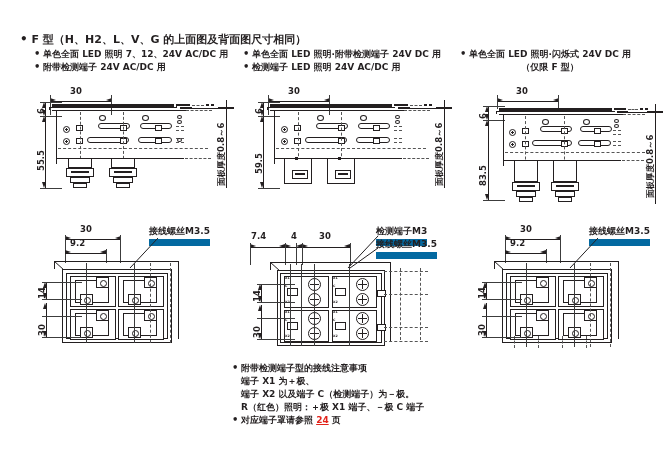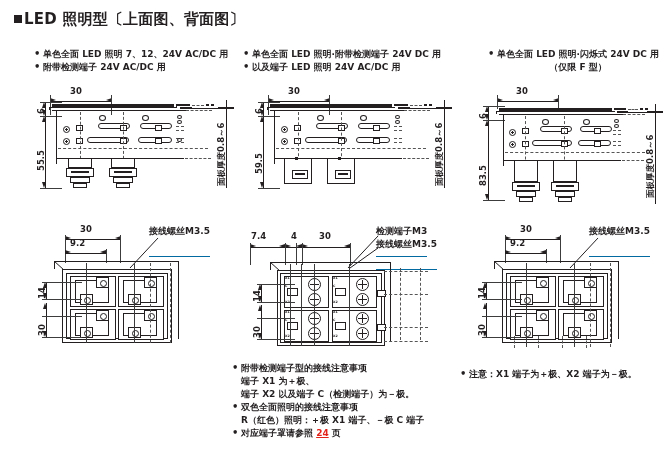--- a/index.html
+++ b/index.html
@@ -41,21 +41,21 @@
   .h1{height:1px;}
   .v1{width:1px;}
   .h2{height:1.6px;}
   .thin{background:#3c3c3c;}
   .dash-h{position:absolute;height:0;border-top:1px dashed #555;}
   .dash-v{position:absolute;width:0;border-left:1px dashed #555;}
   .dim-t{position:absolute;font-size:8.5px;font-weight:bold;white-space:nowrap;color:#231f20;}
   .dim-v{position:absolute;font-size:8.5px;font-weight:bold;white-space:nowrap;
          transform:rotate(-90deg);transform-origin:left top;color:#231f20;}
   .lbl{position:absolute;font-size:9px;font-weight:bold;white-space:nowrap;color:#231f20;}
-  .lbl-u{border-bottom:1px solid #0369a1;padding-bottom:18px;}
+  .lbl-u{border-bottom:7px solid #0369a1;padding-bottom:1px;}
   .vtxt{position:absolute;font-size:8.5px;font-weight:bold;white-space:nowrap;
         transform:rotate(-90deg);transform-origin:left top;color:#231f20;}
 
   
   .ar-l,.ar-r{position:absolute;width:0;height:0;border-top:2.6px solid transparent;border-bottom:2.6px solid transparent;}
   .ar-l{border-right:6px solid #231f20;}
   .ar-r{border-left:6px solid #231f20;}
   .ar-u,.ar-d{position:absolute;width:0;height:0;border-left:2.6px solid transparent;border-right:2.6px solid transparent;}
   .ar-u{border-bottom:6px solid #231f20;}
   .ar-d{border-top:6px solid #231f20;}
@@ -78,33 +78,34 @@
             border:1px solid #231f20;border-radius:50%;background:#fff;}
   .mini{position:absolute;font-size:3.2px;font-weight:bold;color:#231f20;line-height:3.6px;}
 
   .red{color:#e2231a;text-decoration:underline;}
 </style>
 </head>
 <body>
 
 <div class="page">
 
-  <div class="hdr-title">
-    <span class="sq"></span><span>LED 照明型〔上面图、背面图〕</span>
+  <div class="hdr-sub">
+    <span class="bul">•</span>
+    <span>F 型（H、H2、L、V、G 的上面图及背面图尺寸相同）</span>
   </div>
 
   <div class="col-notes" style="left:34px;top:48px;">
     <div class="li">单色全面 LED 照明 7、12、24V AC/DC 用</div>
     <div class="li">附带检测端子 24V AC/DC 用</div>
   </div>
   <div class="col-notes" style="left:243px;top:48px;">
     <div class="li">单色全面 LED 照明·附带检测端子 24V DC 用</div>
-    <div class="li">以及端子 LED 照明 24V AC/DC 用</div>
-  </div>
-  <div class="col-notes" style="left:488px;top:48px;">
+    <div class="li">检测端子 LED 照明 24V AC/DC 用</div>
+  </div>
+  <div class="col-notes" style="left:460px;top:48px;">
     <div class="li">单色全面 LED 照明·闪烁式 24V DC 用</div>
     <div class="ctr">（仅限 F 型）</div>
   </div>
 
   <div class="draw" style="left:30px;top:86px;width:205px;height:110px;">
 
     <div class="dim-t" style="left:40px;top:0px;">30</div>
     <div class="ln h1" style="left:20px;top:15px;width:62px;"></div>
     <div class="ar-r" style="left:20px;top:12.4px;"></div>
     <div class="ar-l" style="left:76px;top:12.4px;"></div>
@@ -620,22 +621,18 @@
     <div class="ln h1 thin" style="left:12px;top:58px;width:40px;"></div>
     <div class="ln h1 thin" style="left:12px;top:75px;width:40px;"></div>
     <div class="ln h1 thin" style="left:12px;top:92px;width:40px;"></div>
     <div class="ln h1 thin" style="left:12px;top:113px;width:40px;"></div>
   </div>
 
   <div class="col-notes" style="left:232px;top:362px;">
     <div class="li">附带检测端子型的接线注意事项</div>
     <div class="plain">端子 X1 为＋极、</div>
     <div class="plain">端子 X2 以及端子 C（检测端子）为－极。</div>
-    <div class="li">双色全面照明的接线注意事项</div>
     <div class="plain">R（红色）照明：＋极 X1 端子、－极 C 端子</div>
     <div class="li">对应端子罩请参照 <span class="red">24</span> 页</div>
   </div>
 
-  <div class="col-notes" style="left:460px;top:368px;">
-    <div class="li">注意：X1 端子为＋极、X2 端子为－极。</div>
-  </div>
 
 </div>
 
 </body></html>

